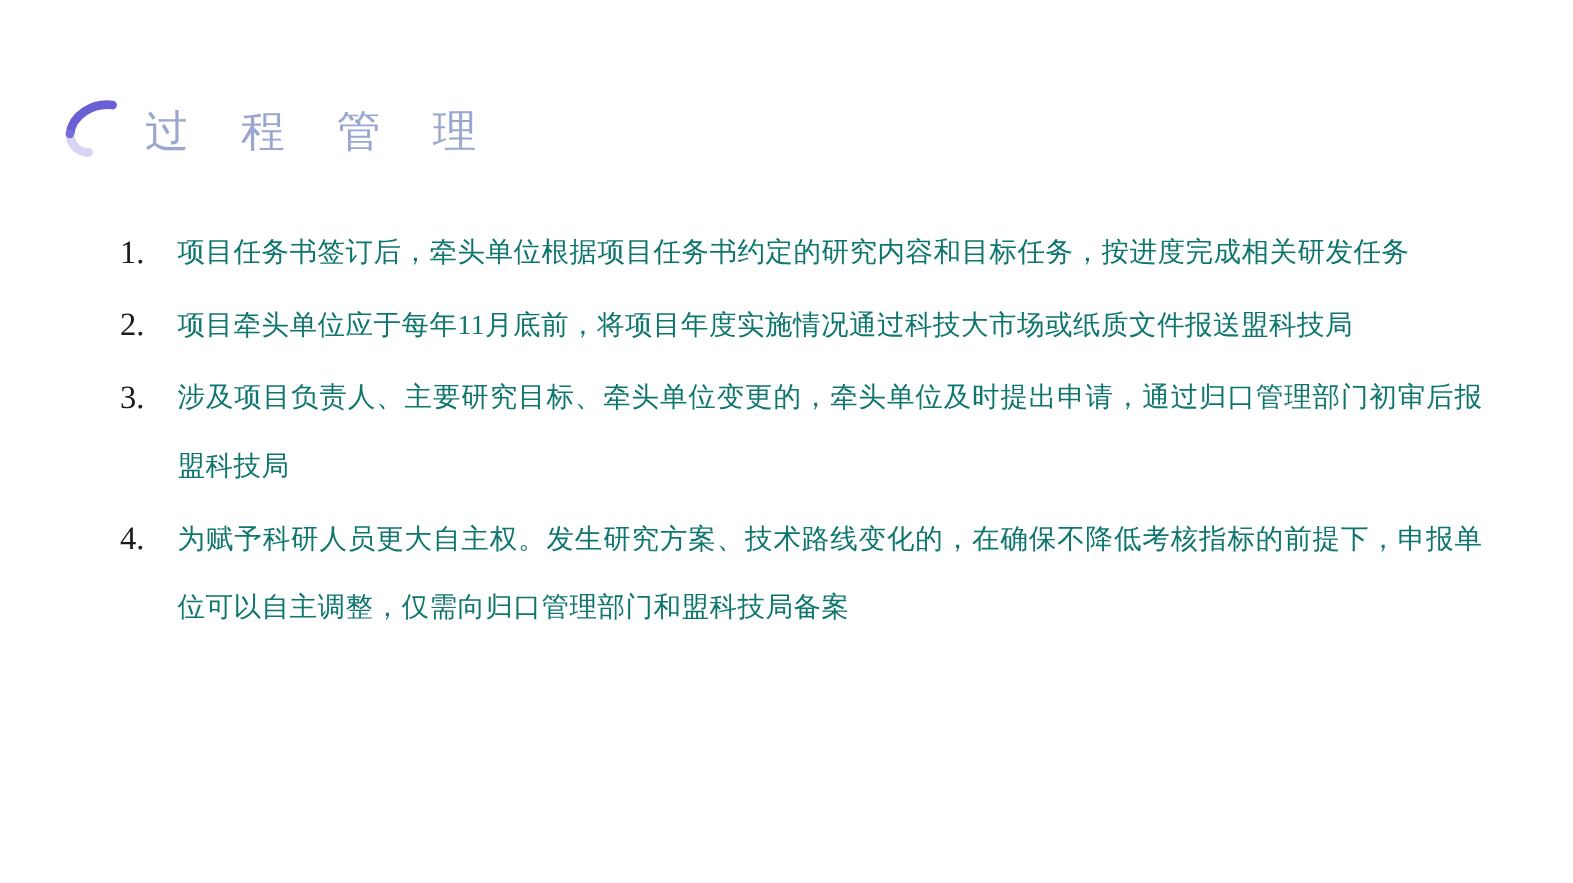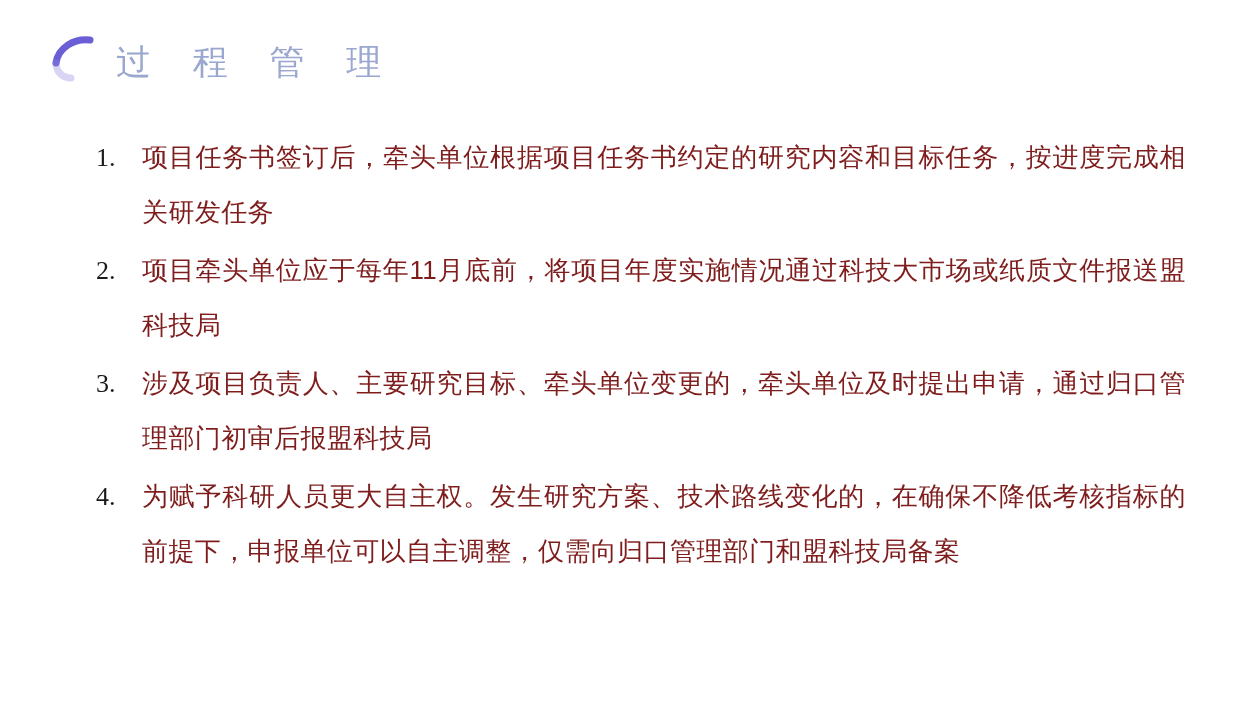--- a/index.html
+++ b/index.html
@@ -11,20 +11,21 @@
     height: 706px;
     background: #ffffff;
     font-family: "Liberation Serif", "DejaVu Serif", serif;
     overflow: hidden;
   }
   .slide {
     position: relative;
     width: 1258px;
     height: 524px;
     box-sizing: border-box;
+    margin-top: 44px;
   }
 
   
   .title-row {
     position: absolute;
     left: 44px;
     top: 28px;
     display: flex;
     align-items: center;
     height: 62px;
@@ -71,27 +72,27 @@
     flex: 0 0 auto;
     width: 46px;
     text-align: left;
     font-size: 26px;
     line-height: 55px;
     color: #1a1a1a;
     font-family: "Liberation Serif", "DejaVu Serif", serif;
   }
   .item-text {
     flex: 1 1 auto;
-    font-size: 26px;
+    font-size: 22px;
     line-height: 55px;
-    color: #7f1d1d;
+    color: #0f766e;
     text-align: justify;
     text-justify: inter-ideograph;
     letter-spacing: 0.4px;
-    font-family: Liberation Sans, sans-serif;
+    font-family: Liberation Serif, serif;
   }
 </style>
 </head>
 <body>
 
 <div class="slide">
 
   <div class="title-row">
     <span class="title-mark">
       <svg width="58" height="58" viewBox="0 0 58 58" aria-hidden="true">

